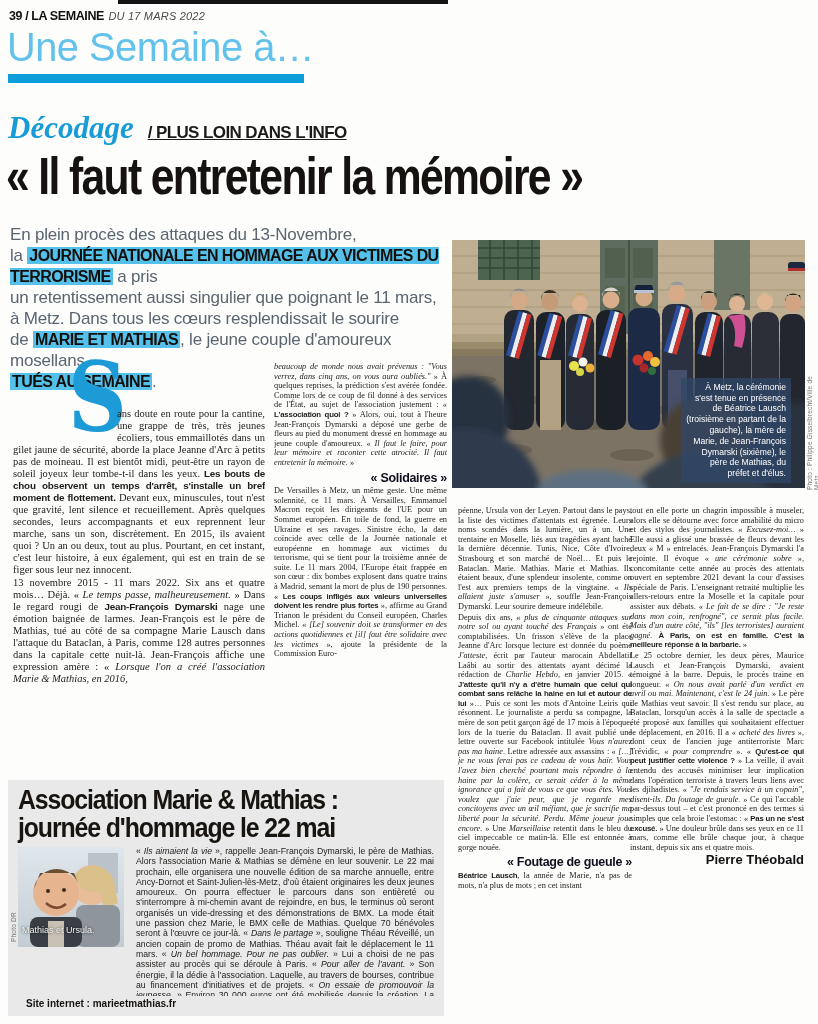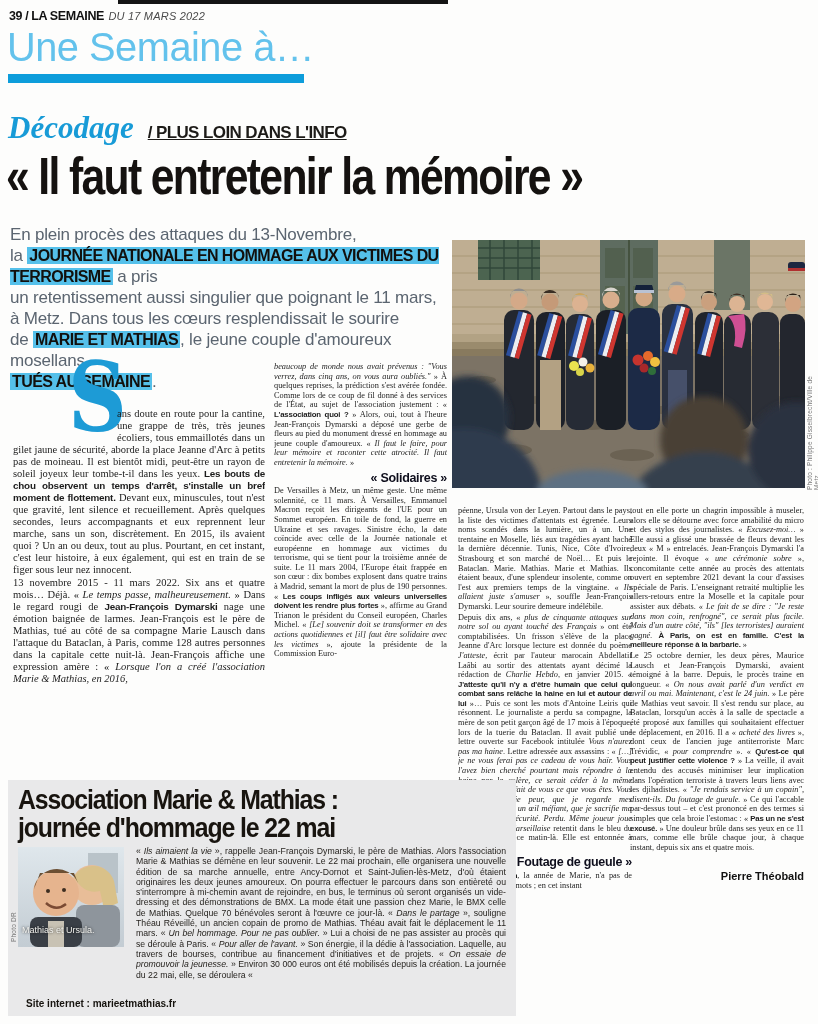--- a/index.html
+++ b/index.html
@@ -46,32 +46,32 @@
   #col1{left:13px;top:408px;width:252px;height:352px;font-size:10.5px;line-height:12px;}
   #col1 p:first-child::before{content:"";float:left;width:104px;height:25px;}
   #col2{left:274px;top:362px;width:173px;height:404px;font-size:8.3px;line-height:9.6px;}
   #col3{left:452px;top:506px;width:174px;height:506px;font-size:8.3px;line-height:9.6px;margin-left:6px;}
   #col4{left:630px;top:506px;width:174px;height:506px;font-size:8.3px;line-height:9.6px;}
   .col p{margin:0 0 1px 0;}
   .seg-b{font-family:"Liberation Sans",sans-serif;font-weight:bold;font-size:0.94em;letter-spacing:-0.2px;}
   .seg-i{font-style:italic;}
   .colhead{font-family:"Liberation Sans",sans-serif;font-weight:bold;font-size:12.5px;
     color:#0e0e1c;letter-spacing:-0.3px;margin:6px 0 3px 0;text-align:right;}
-  #byline{font-family:"Liberation Sans",sans-serif;font-weight:bold;font-size:11px;
-    text-align:right;margin-top:20px;color:#111;}
+  #byline{font-family:"Liberation Sans",sans-serif;font-weight:bold;font-size:13px;
+    text-align:right;margin-top:3px;color:#111;}
   
   #photo{left:452px;top:240px;width:353px;height:248px;overflow:hidden;background:#9b8d76;}
   #photocaption{right:14px;bottom:5px;width:110px;background:rgba(47,72,105,0.74);
     color:#fff;font-family:"Liberation Sans",sans-serif;font-size:8.6px;line-height:10.8px;
     text-align:right;padding:4px 5px;}
   .vtext{writing-mode:vertical-rl;transform:rotate(180deg);font-family:"Liberation Sans",sans-serif;
     font-size:6.5px;color:#777;letter-spacing:0.2px;}
   #photocredit{left:806px;top:362px;height:128px;}
   
-  #box{left:8px;top:780px;width:508px;height:236px;background:var(--boxbg);padding:6px 10px 8px 10px;}
+  #box{left:8px;top:780px;width:436px;height:236px;background:var(--boxbg);padding:6px 10px 8px 10px;}
   #boxtitle{font-family:"Liberation Sans",sans-serif;font-weight:bold;font-size:27px;
     line-height:28px;color:#18140f;letter-spacing:-1.2px;transform:scaleX(0.92);transform-origin:left;}
   #boxphoto{float:left;width:106px;height:100px;margin:5px 12px 2px 0;position:relative;overflow:hidden;}
   #boxphotocaption{position:absolute;left:4px;bottom:12px;color:#f2f2ee;
     font-family:"Liberation Sans",sans-serif;font-size:9px;text-shadow:0 0 3px rgba(0,0,0,0.8);}
   #boxbody{font-family:"Liberation Sans",sans-serif;font-size:8.7px;line-height:10.3px;
     text-align:justify;color:#26231f;height:150px;overflow:hidden;margin-top:4px;}
   #boxsite{position:absolute;left:18px;bottom:7px;font-family:"Liberation Sans",sans-serif;
     font-weight:bold;font-size:10px;color:#17140f;}
   #boxcredit{left:10px;top:872px;height:70px;}
@@ -271,20 +271,21 @@
 
       <g filter="url(#blur3)">
         <circle cx="16" cy="178" r="42" fill="#26313f"></circle>
         <ellipse cx="12" cy="258" rx="78" ry="70" fill="#2e3b4d"></ellipse>
         <circle cx="252" cy="200" r="44" fill="#4a4136"></circle>
         <ellipse cx="252" cy="290" rx="85" ry="78" fill="#35404e"></ellipse>
         <circle cx="344" cy="210" r="48" fill="#2c3240"></circle>
         <ellipse cx="140" cy="252" rx="55" ry="22" fill="#5d6f82"></ellipse>
       </g>
     </svg>
+    <div id="photocaption" class="abs">À Metz, la cérémonie s'est tenue en présence de Béatrice Lausch (troisième en partant de la gauche), la mère de Marie, de Jean-François Dymarski (sixième), le père de Mathias, du préfet et d'élus.</div>
   </div>
   <div id="photocredit" class="abs vtext">Photo : Philippe Gisselbrecht/Ville de Metz</div>
 
   <div id="dropcap" class="abs">S</div>
   <div id="col1" class="abs col">
       <p><span>ans doute en route pour la cantine, une grappe de très, très jeunes écoliers, tous emmaillotés dans un gilet jaune de sécurité, aborde la place Jeanne d'Arc à petits pas de moineau. Il est bientôt midi, peut-être un rayon de soleil joyeux leur tombe-t-il dans les yeux. </span><span class="seg-b">Les bouts de chou observent un temps d'arrêt, s'installe un bref moment de flottement.</span><span> Devant eux, minuscules, tout n'est que gravité, lent silence et recueillement. Après quelques secondes, leurs accompagnants et eux reprennent leur marche, sans un son, discrètement. En 2015, ils avaient quoi ? Un an ou deux, tout au plus. Pourtant, en cet instant, c'est leur histoire, à eux également, qui est en train de se figer sous leur nez innocent.</span></p>
       <p><span>13 novembre 2015 - 11 mars 2022. Six ans et quatre mois… Déjà. « </span><span class="seg-i">Le temps passe, malheureusement.</span><span> » Dans le regard rougi de </span><span class="seg-b">Jean-François Dymarski</span><span> nage une émotion baignée de larmes. Jean-François est le père de Mathias, tué au côté de sa compagne Marie Lausch dans l'attaque du Bataclan, à Paris, comme 128 autres personnes dans la capitale cette nuit-là. Jean-François affiche une expression amère : « </span><span class="seg-i">Lorsque l'on a créé l'association Marie &amp; Mathias, en 2016,</span></p>
     </div>
   <div id="col2" class="abs col">
       <p><span class="seg-i">beaucoup de monde nous avait prévenus : "Vous verrez, dans cinq ans, on vous aura oubliés."</span><span> » À quelques reprises, la prédiction s'est avérée fondée. Comme lors de ce coup de fil donné à des services de l'État, au sujet de l'association justement : « </span><span class="seg-b">L'association quoi ?</span><span> » Alors, oui, tout à l'heure Jean-François Dymarski a déposé une gerbe de fleurs au pied du monument dressé en hommage au jeune couple d'amoureux. « </span><span class="seg-i">Il faut le faire, pour leur mémoire et raconter cette atrocité. Il faut entretenir la mémoire.</span><span> »</span></p>

